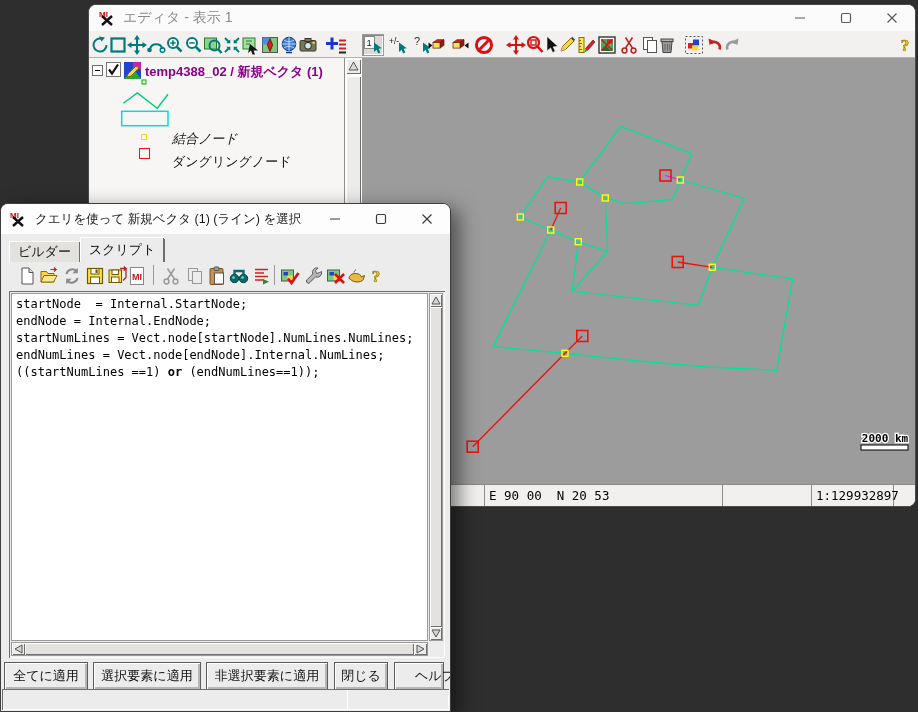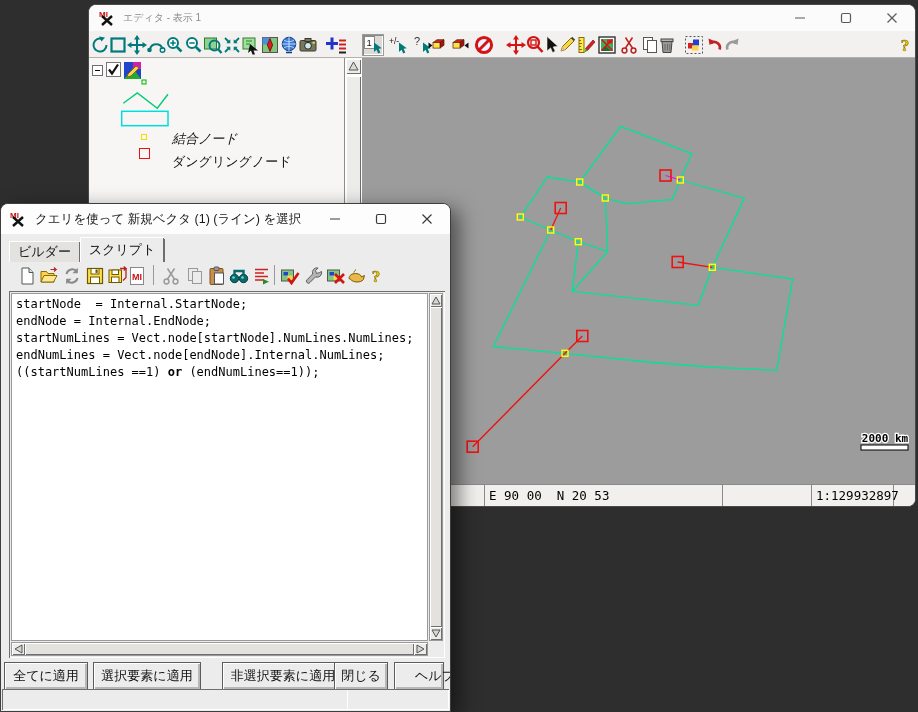--- a/index.html
+++ b/index.html
@@ -5,21 +5,21 @@
   * { margin:0; padding:0; box-sizing:border-box; }
   html,body { width:918px; height:712px; overflow:hidden; }
   body { background:#2e2e2e; position:relative; font-family:"Liberation Sans",sans-serif; }
   .win { position:absolute; overflow:hidden; }
 
   
   #main-window { left:88px; top:4px; width:828px; height:503px; background:#f2f1ef;
     border:1px solid #4a4a4a; border-radius:8px; display:flex; flex-direction:column; }
   .titlebar { height:26px; background:#fbfbfb; display:flex; align-items:center; position:relative; flex:none; }
   .titlebar .appicon { width:16px; height:16px; margin-left:10px; flex:none; }
-  .titlebar .title { margin-left:8px; font-size:10px; color:#8a8a8a; white-space:nowrap; }
+  .titlebar .title { margin-left:8px; font-size:14px; color:#8a8a8a; white-space:nowrap; }
   #query-dialog .titlebar .title { color:#1a1a1a; }
   .winbtns { position:absolute; right:0; top:0; height:100%; display:flex; align-items:center; }
   .winbtn { width:46px; height:100%; display:flex; align-items:center; justify-content:center; }
   .menubar { height:26px; background:#f2f1ef; display:flex; align-items:center; font-size:13px; color:#1a1a1a; flex:none; }
   .menu-item { padding:0 10px; white-space:nowrap; }
   .menu-item:first-child { padding-left:8px; }
   .toolbar { height:27px; background:#f2f1ef; border-bottom:1px solid #b3b1ae; position:relative; flex:none; }
   .ticon { position:absolute; top:3px; width:22px; height:22px; display:flex; align-items:center; justify-content:center; }
   .ticon.pressed { background:#dcdad7; box-shadow: inset 1px 1px 0 #8a8a8a, inset -1px -1px 0 #ffffff; border:1px solid #9a9a9a; }
   .main-content { flex:1; display:flex; position:relative; min-height:0; }
@@ -334,20 +334,21 @@
           </svg>
         </span>
         <span class="layer-icon">
           <svg viewBox="0 0 17 17" width="17" height="17">
             <rect x="0" y="0" width="17" height="17" fill="#2244cc"></rect>
             <path d="M0 17L9 6l8 11z" fill="#22aa33"></path>
             <rect x="9" y="0" width="8" height="7" fill="#cc22aa"></rect>
             <path d="M4 12l8-8 3 2-8 8-4 1z" fill="#ffd24a" stroke="#7a5c00" stroke-width="0.8"></path>
           </svg>
         </span>
+        <span class="tree-label" style="color: rgb(139, 0, 139);">temp4388_02 / 新規ベクタ (1)</span>
       </div>
       <svg class="legend-sample" width="255" height="119" viewBox="0 0 255 119">
         <rect x="53" y="22" width="4" height="4" fill="#e9ffe9" stroke="#00b000"></rect>
         <polyline points="34.3,45.3 48.3,35 68.3,50.3 79,36.3" fill="none" stroke="#00cc7a" stroke-width="1.4"></polyline>
         <rect x="32.7" y="53.3" width="46.3" height="14.4" fill="none" stroke="#00dede" stroke-width="1.5"></rect>
       </svg>
       <span class="legend-marker" id="legend-marker-0" style="left:52px; top:76px; width:6px; height:6px; border:1.5px solid #f0e000;"></span>
       <span class="legend-label" style="left:83px; top:72px;font-style:italic;">結合ノード</span>
       <span class="legend-marker" id="legend-marker-1" style="left:50px; top:90px; width:11px; height:11px; border:1.5px solid #ee1111;"></span>
       <span class="legend-label" style="left:83px; top:95px;">ダングリングノード</span>
@@ -574,20 +575,20 @@
       <span class="sarrow" style="right:0; top:0; width:13px; height:12px;">
         <svg width="9" height="10" viewBox="0 0 9 10">
             <path d="M8 5L1 1v8z" fill="#d8d6d3" stroke="#555"></path>
           </svg>
       </span>
     </div>
   </div>
   <div class="btn-row" id="dialog-buttons">
       <span class="mbtn" style="left: 3px; width: 84px;">全てに適用</span>
       <span class="mbtn" style="left: 92px; width: 108px;">選択要素に適用</span>
-      <span class="mbtn" style="left: 205px; width: 122px; margin-left: 16px;">非選択要素に適用</span>
+      <span class="mbtn" style="left: 205px; width: 122px;">非選択要素に適用</span>
       <span class="mbtn" style="left: 333px; width: 54px;">閉じる</span>
       <span class="mbtn" style="left: 393px; width: 50px; padding-left: 32px;">ヘルプ</span>
     </div>
   <div class="dstatus">
     <span class="sep"></span>
   </div>
 </div>
 
 </body></html>

